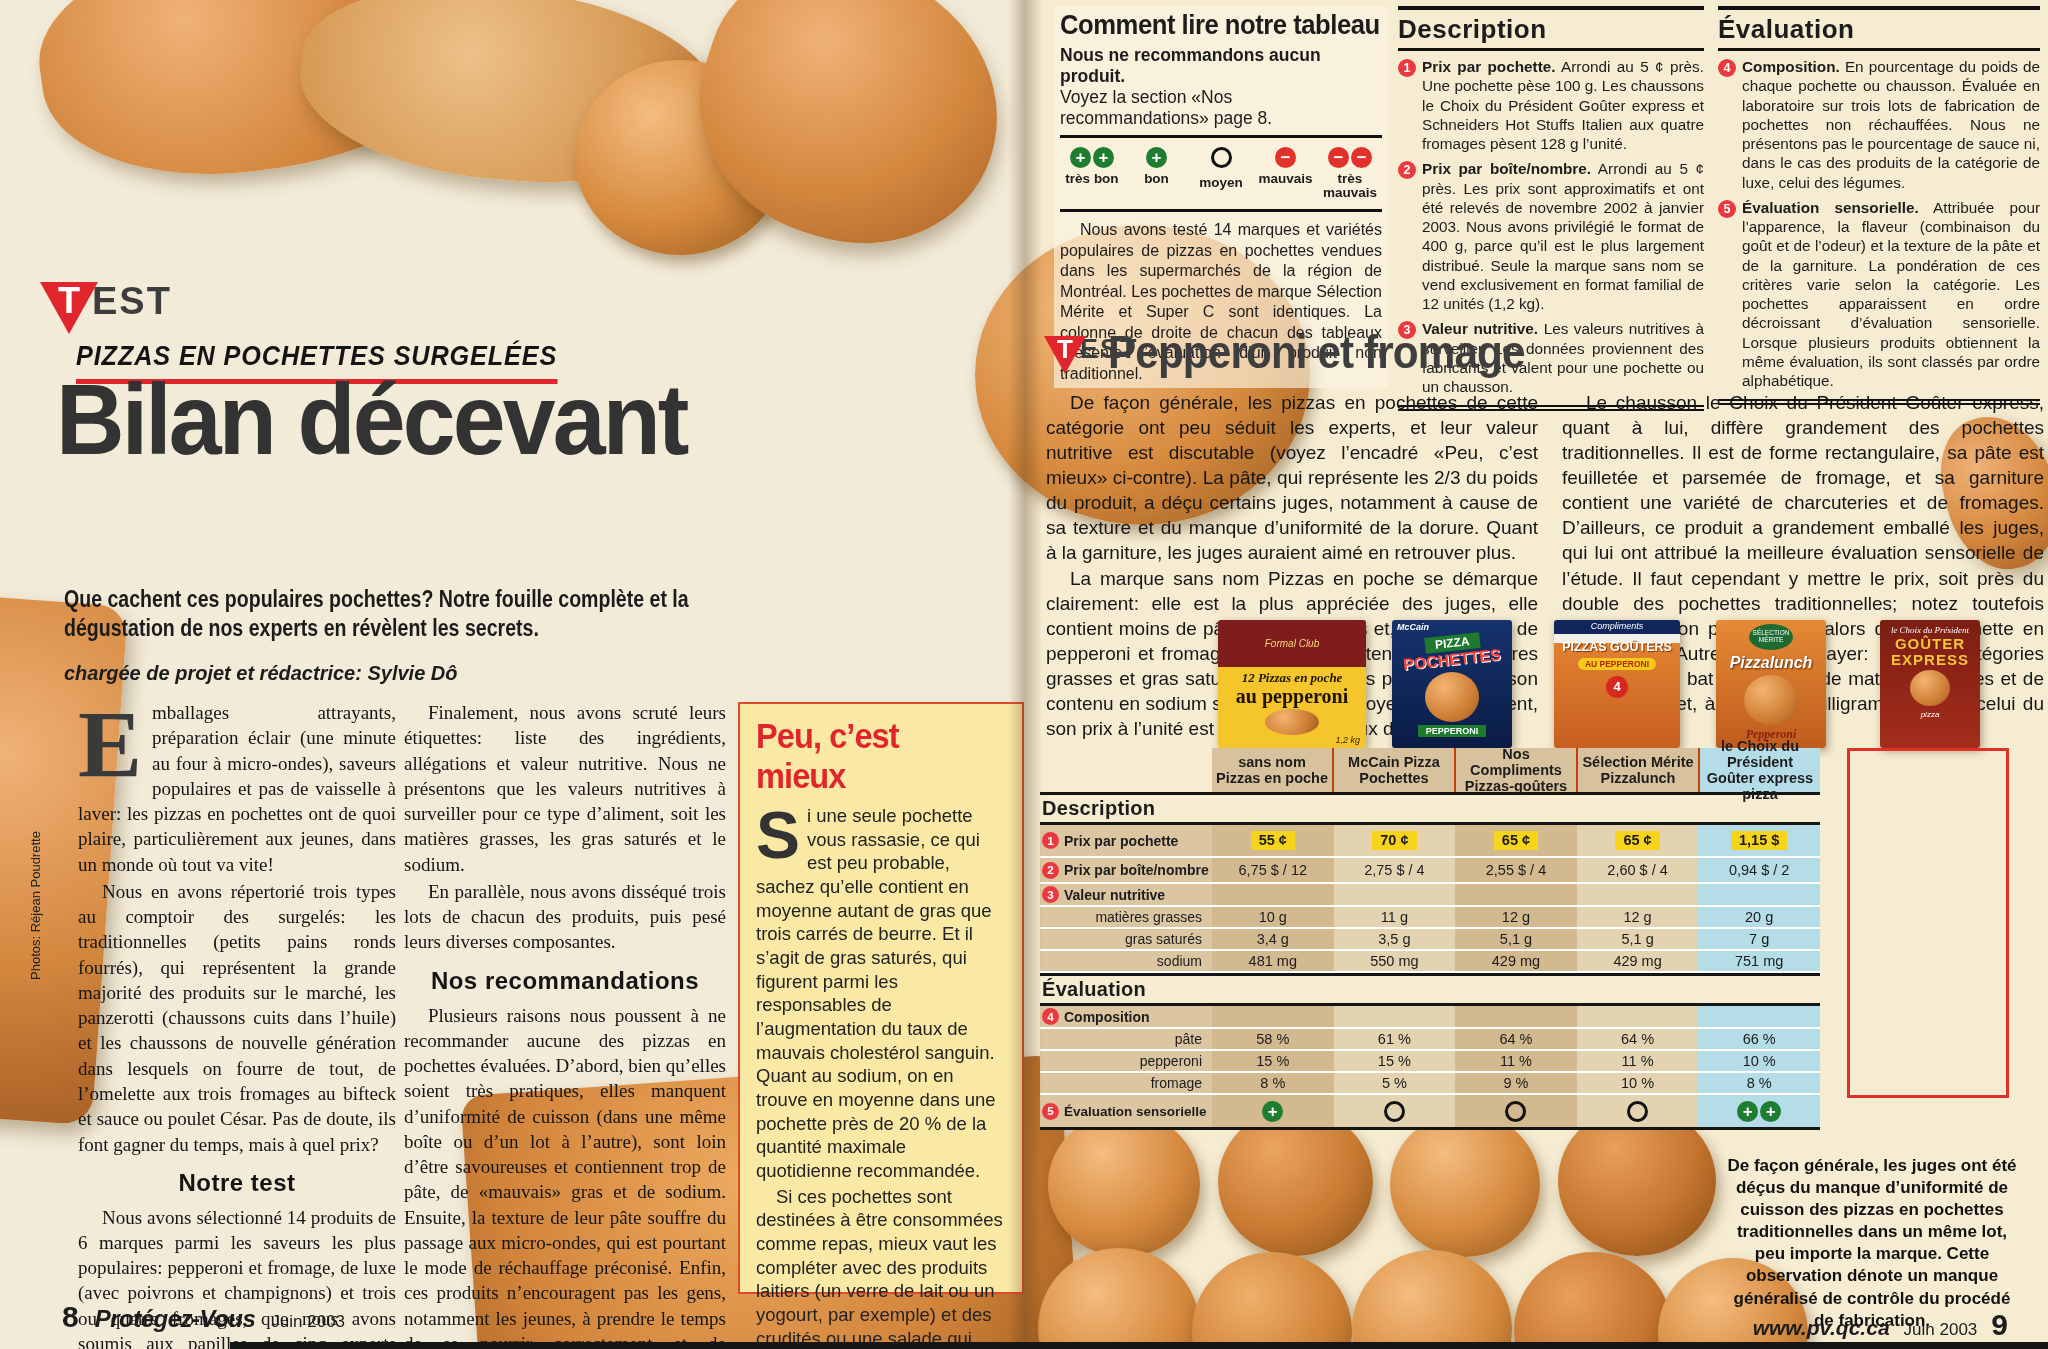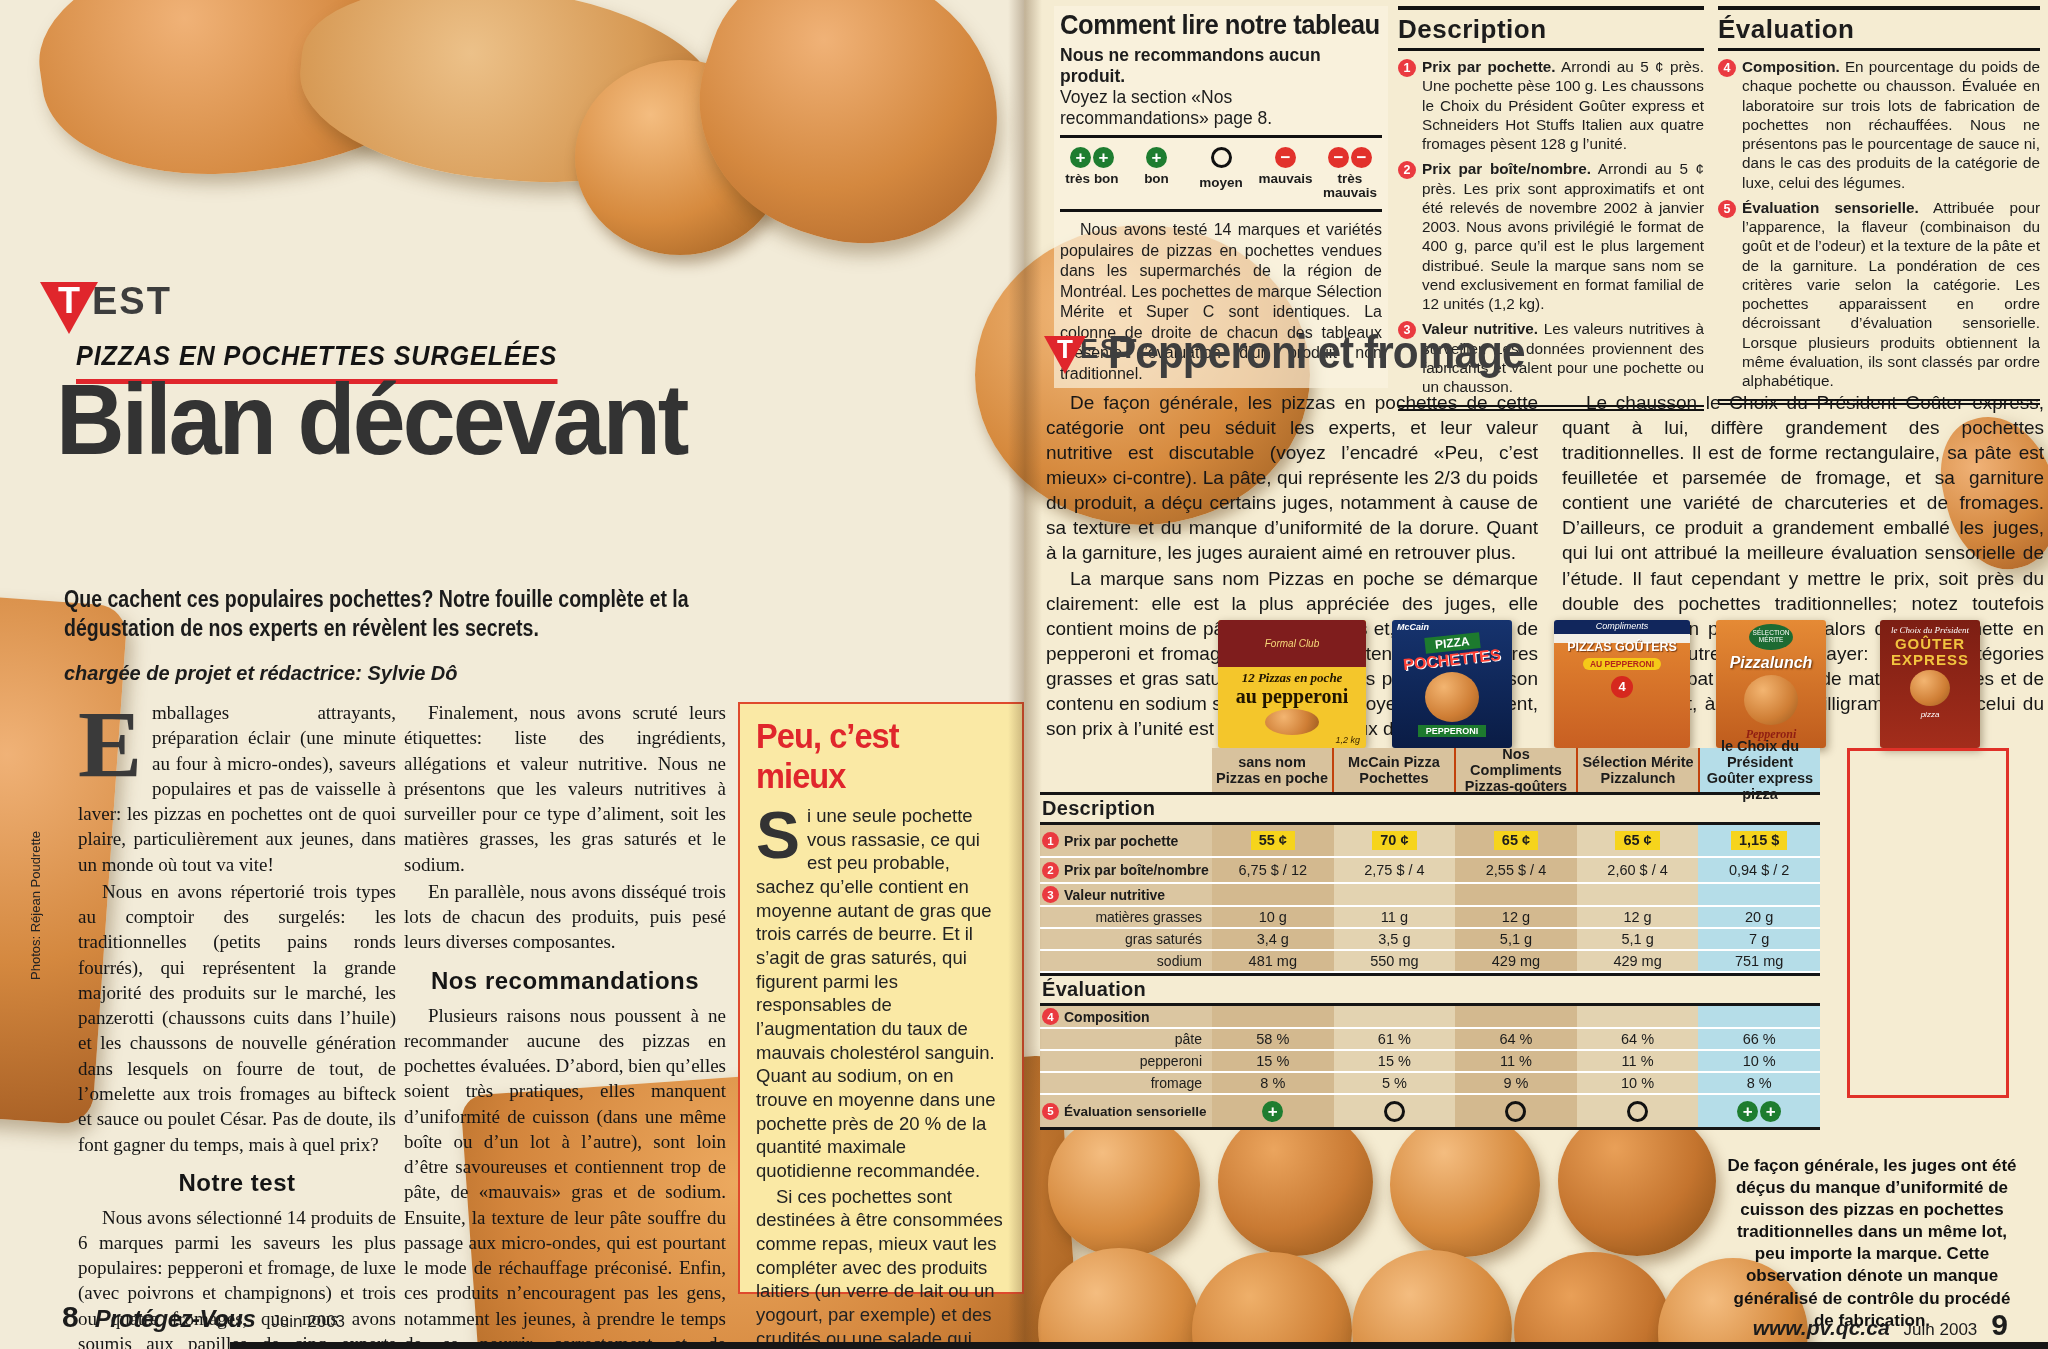--- a/index.html
+++ b/index.html
@@ -92,21 +92,21 @@
   .pk1{left:1218px;width:148px;background:#f4c62b;color:#201400;}
   .pk1 .band{width:100%;background:#7f1d1d;color:#f7d879;font-style:italic;font-size:10px;text-align:center;padding:18px 0;}
   .pk1 .t1{font-family:"Liberation Serif",serif;font-style:italic;font-weight:bold;font-size:13px;margin-top:3px;}
   .pk1 .t2{font-family:"Liberation Serif",serif;font-weight:bold;font-size:20px;line-height:1;}
   .pk1 .t3{align-self:flex-end;font-size:9px;font-style:italic;margin:auto 6px 3px 0;color:#3a2500;}
   .pk2{left:1392px;width:120px;background:linear-gradient(#16336e,#0a1c45);}
   .pk2 .pb{align-self:flex-start;margin:3px 16px 0 5px;font-style:italic;font-weight:bold;}
   .pk2 .t1{background:#1d7a2e;transform:rotate(-6deg);font-weight:bold;font-size:12px;padding:1px 10px;margin-top:2px;}
   .pk2 .t2{color:#ff4136;font-weight:bold;font-size:16px;transform:rotate(-6deg);text-shadow:1px 1px 0 #fff;}
   .pk2 .t3{background:#1d7a2e;font-weight:bold;font-size:9px;padding:1px 8px;margin-top:3px;}
-  .pk3{left:1554px;width:136px;background:linear-gradient(#f3efe6 18%,#e0812f 18%,#c85f22);}
+  .pk3{left:1554px;width:126px;background:linear-gradient(#f3efe6 18%,#e0812f 18%,#c85f22);}
   .pk3 .pb{background:#11265c;width:100%;text-align:center;font-style:italic;padding:2px 0;}
   .pk3 .t1{font-weight:bold;font-size:12.5px;text-shadow:1px 1px 1px #7a3a10;margin-top:6px;}
   .pk3 .t2{background:#f5c918;color:#b3261c;font-weight:bold;font-size:8.5px;padding:1px 7px;border-radius:6px;margin-top:4px;}
   .pk3 .t3{width:22px;height:22px;border-radius:50%;background:#d6281e;color:#fff;font-weight:bold;font-size:13px;
            display:flex;align-items:center;justify-content:center;margin-top:6px;}
   .pk4{left:1716px;width:110px;background:linear-gradient(#e58a35,#bf5c1d);}
   .pk4 .pb{background:#1d6b33;border-radius:50%;width:44px;height:26px;display:flex;align-items:center;justify-content:center;
            font-size:6.5px;text-align:center;margin-top:4px;line-height:1.05;}
   .pk4 .t1{font-style:italic;font-weight:bold;font-size:16px;text-shadow:1px 1px 2px #5c2c08;margin-top:4px;}
   .pk4 .t2{font-family:"Liberation Serif",serif;font-style:italic;color:#8f1d12;font-weight:bold;font-size:12px;margin-top:2px;}

